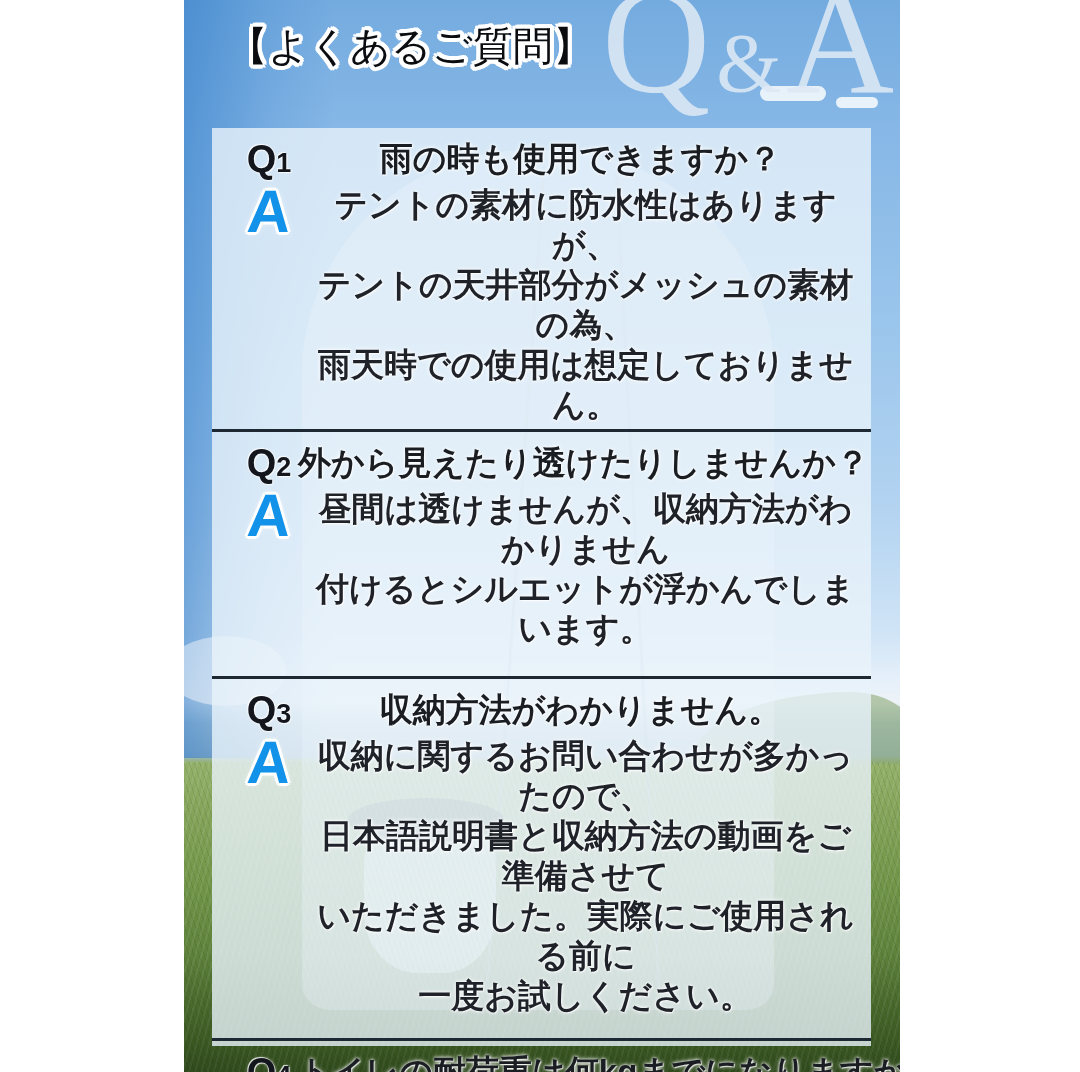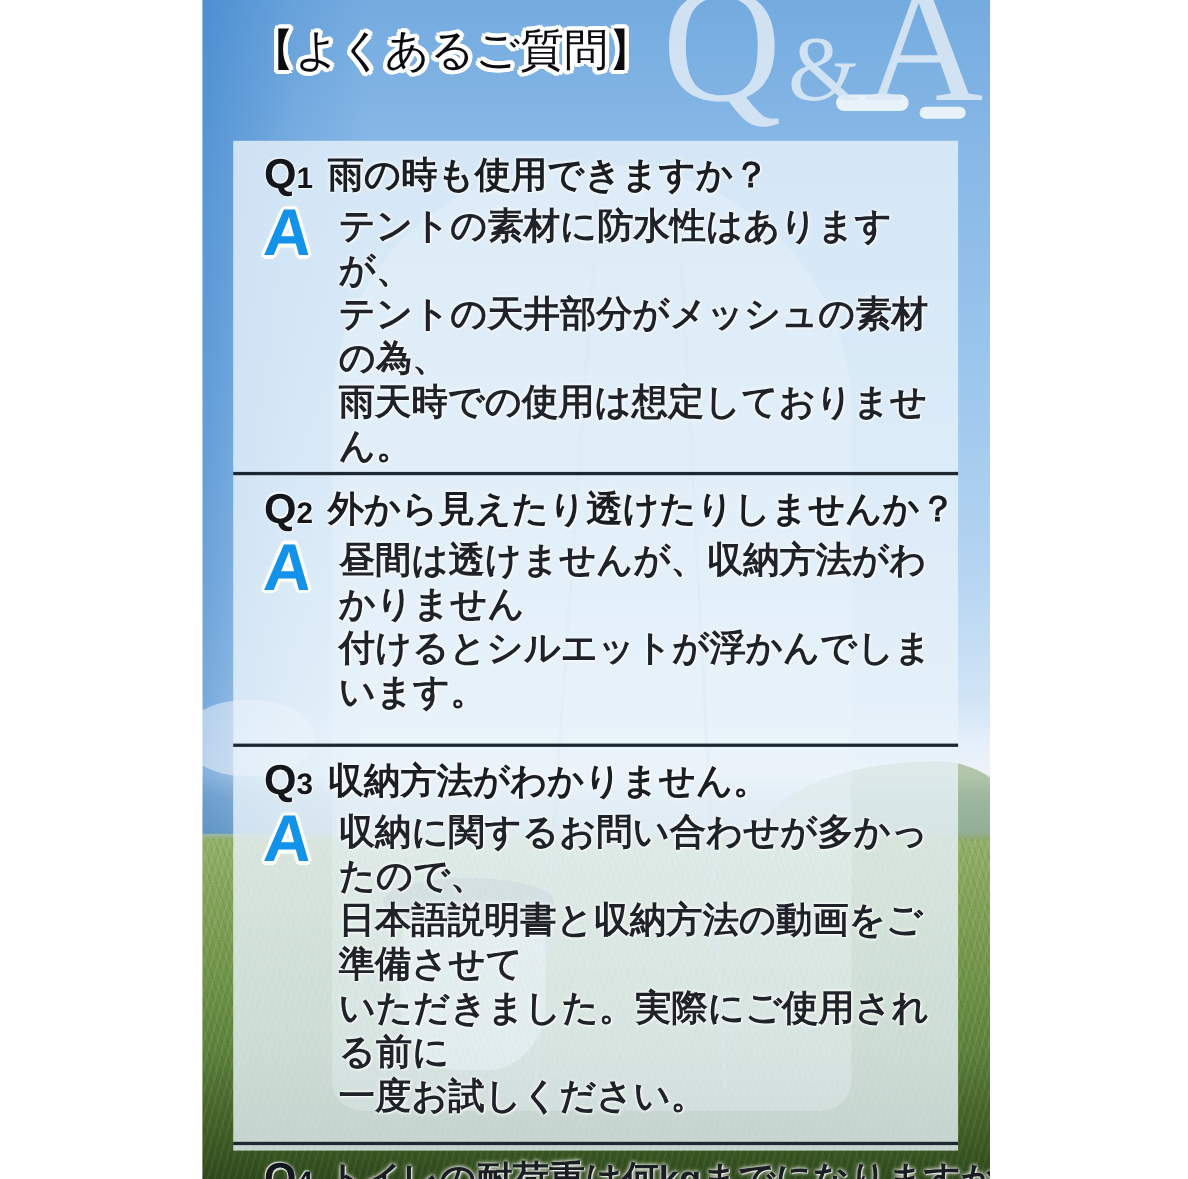--- a/index.html
+++ b/index.html
@@ -48,21 +48,21 @@
     position:absolute;left:44px;top:20px;z-index:4;margin:0;
     font-size:40px;line-height:1.3;font-weight:400;color:#0a0c10;letter-spacing:0;white-space:nowrap;
     text-shadow:
       -4px 0 0 #fff, 4px 0 0 #fff, 0 -4px 0 #fff, 0 4px 0 #fff,
       -3px -3px 0 #fff, 3px -3px 0 #fff, -3px 3px 0 #fff, 3px 3px 0 #fff,
       -4px 2px 0 #fff, 4px -2px 0 #fff, -2px 4px 0 #fff, 2px -4px 0 #fff;
   }
   .panel{
     position:absolute;left:28px;top:128px;width:659px;height:918px;z-index:2;
     background:rgba(233,242,250,.80);
-    display:flex;flex-direction:column;
+    display:flex;flex-direction:column;text-align:center;
   }
   .divider{height:3px;background:#1e2833;flex:none;}
   .faq-section{padding:0 8px 0 28px;flex:none;}
   .faq-section.s1{padding-bottom:4px;}
   .faq-section.s2{padding-bottom:27px;}
   .faq-section.s3{padding-bottom:22px;}
   .faq-section.s4{padding-bottom:20px;}
   .q-row{display:grid;grid-template-columns:58px 1fr;align-items:center;margin-top:9px;}
   .q-label{
     font-weight:800;font-size:38px;line-height:1.1;color:#14161e;

